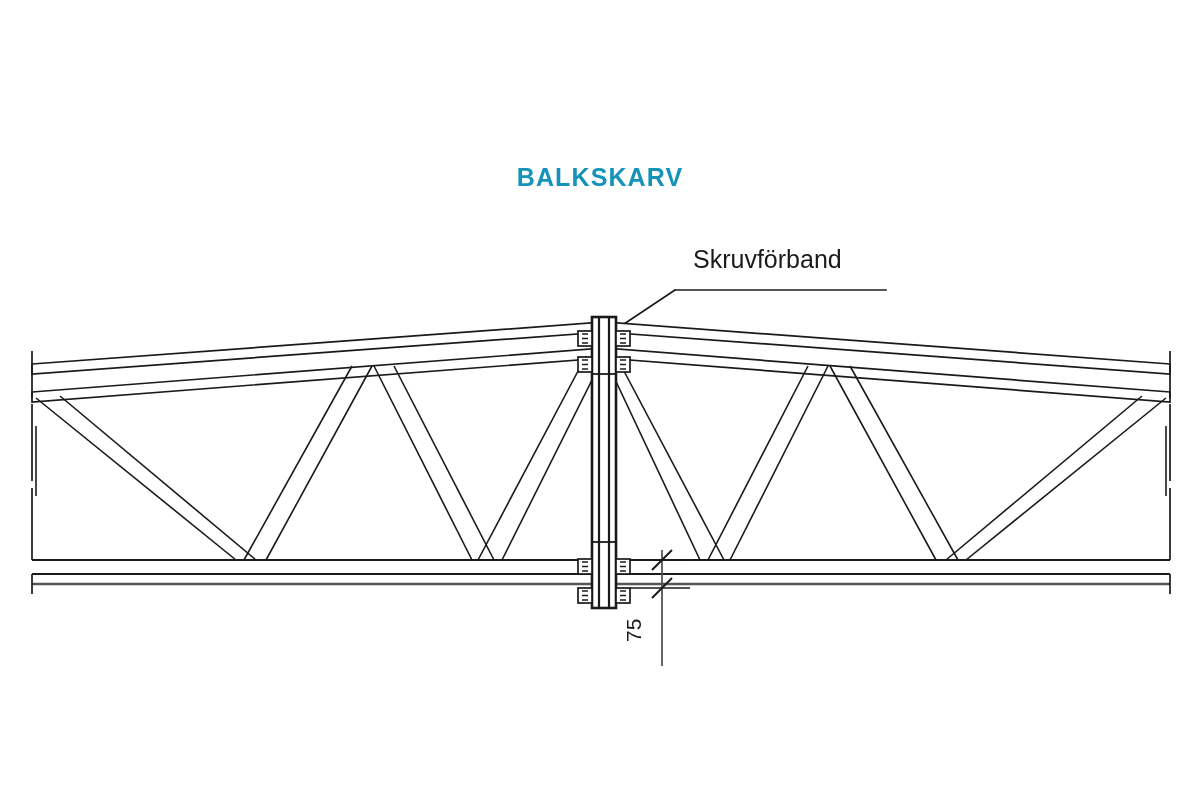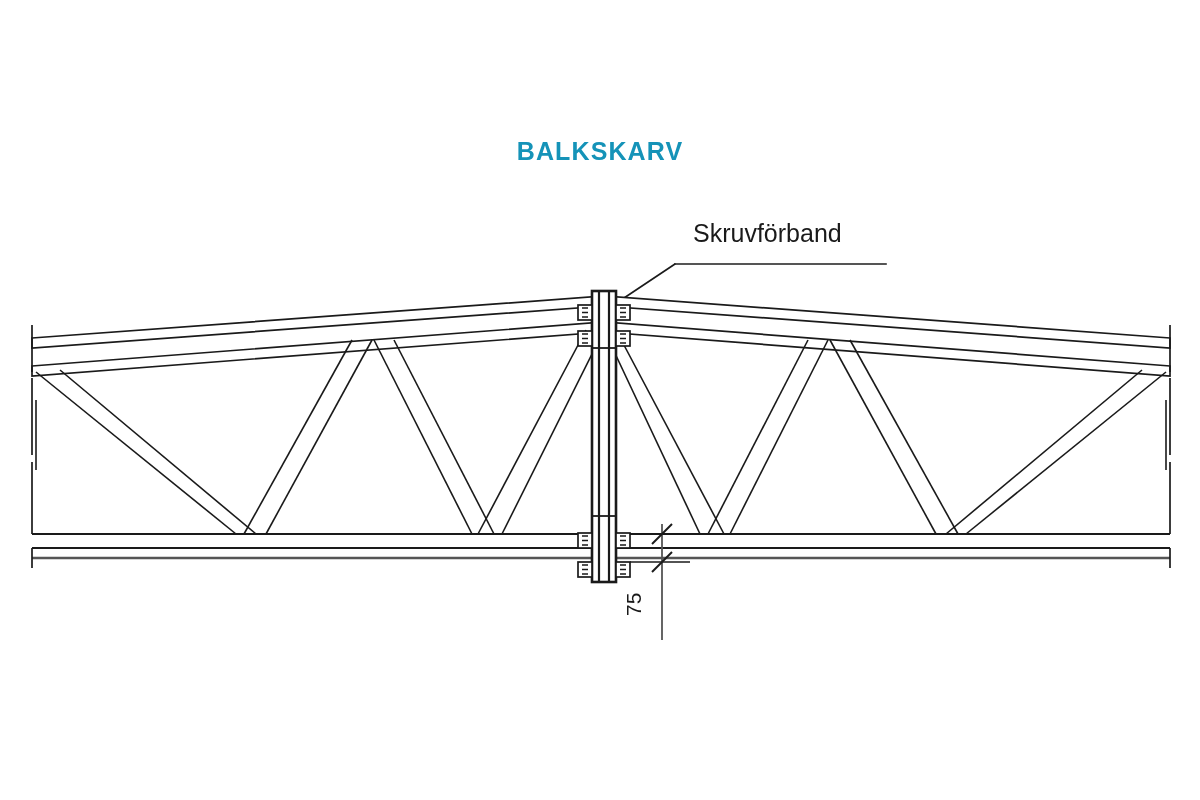--- a/index.html
+++ b/index.html
@@ -13,20 +13,21 @@
     height: 800px;
     font-family: "Liberation Sans", sans-serif;
     position: relative;
     overflow: hidden;
   }
   #drawing-root {
     position: relative;
     width: 1200px;
     height: 692px;
     background: #ffffff;
+    margin-top: 26px;
   }
   #drawing-svg {
     position: absolute;
     left: 0;
     top: 0;
     width: 1200px;
     height: 800px;
     display: block;
   }
   .title-text {

